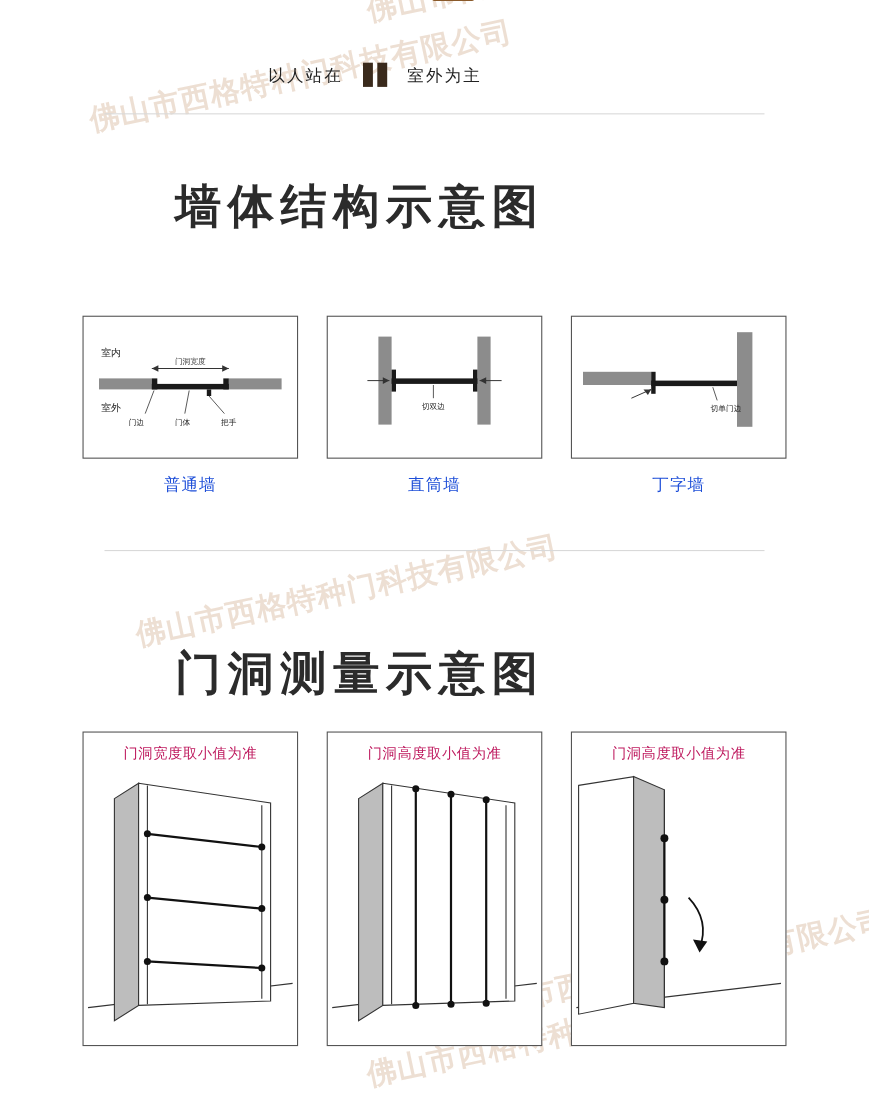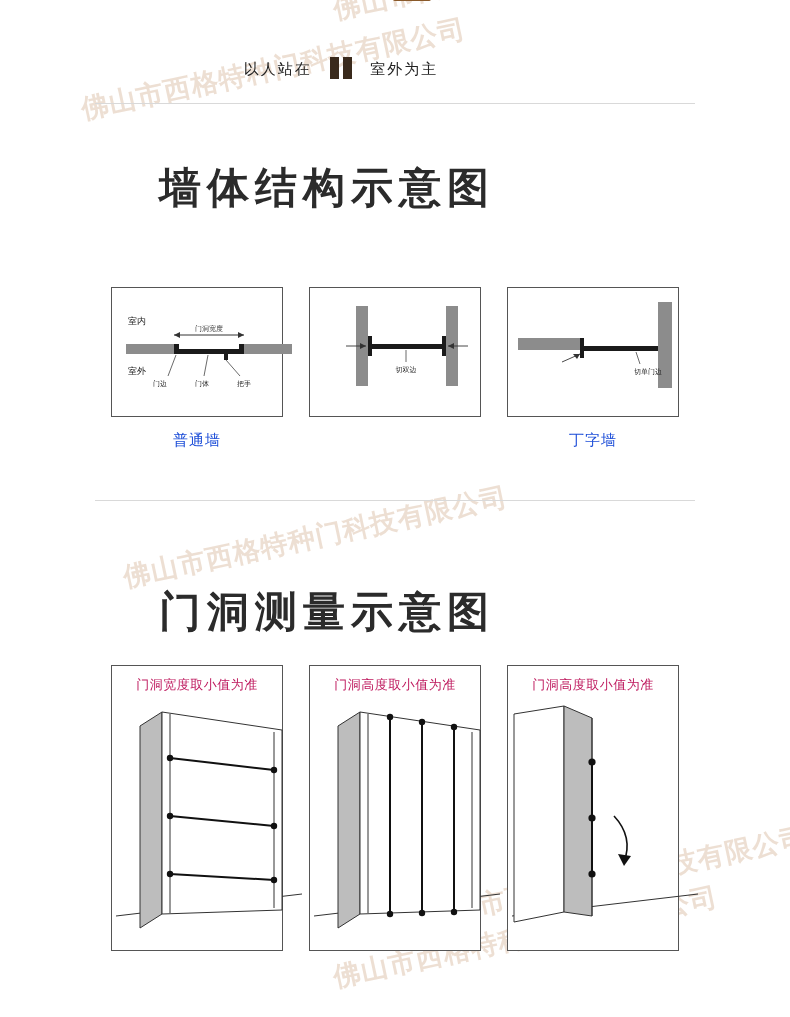--- a/index.html
+++ b/index.html
@@ -117,21 +117,21 @@
     left: 0;
     width: 790px;
     display: flex;
     justify-content: center;
     gap: 26px;
   }
   .panel-row.r1 { top: 287px; }
   .panel-row.r2 { top: 665px; }
 
   .panel {
-    width: 172px;
+    width: 196px;
     box-sizing: border-box;
   }
   .panel .frame {
     border: 1px solid #555;
     background: #fff;
     box-sizing: border-box;
     position: relative;
   }
   .panel-row.r1 .frame { height: 130px; }
   .panel-row.r2 .frame { height: 286px; }
@@ -226,20 +226,21 @@
 
         <line x1="36" y1="58" x2="56" y2="58" stroke="#333" stroke-width="0.9"></line>
         <polygon points="56,58 50,55 50,61" fill="#333"></polygon>
         <line x1="158" y1="58" x2="138" y2="58" stroke="#333" stroke-width="0.9"></line>
         <polygon points="138,58 144,55 144,61" fill="#333"></polygon>
 
         <line x1="96" y1="62" x2="96" y2="74" stroke="#444" stroke-width="0.8"></line>
         <text x="96" y="84" font-size="7" fill="#222" text-anchor="middle" font-family="Liberation Sans, sans-serif">切双边</text>
       </svg>
     </div>
+    <div class="pcaption">直筒墙</div>
   </div>
 
   <div class="panel">
     <div class="frame">
       <svg width="194" height="128" viewBox="0 0 194 128">
 
         <rect x="10" y="50" width="62" height="12" fill="#8c8c8c"></rect>
 
         <rect x="150" y="14" width="14" height="86" fill="#8c8c8c"></rect>
 

